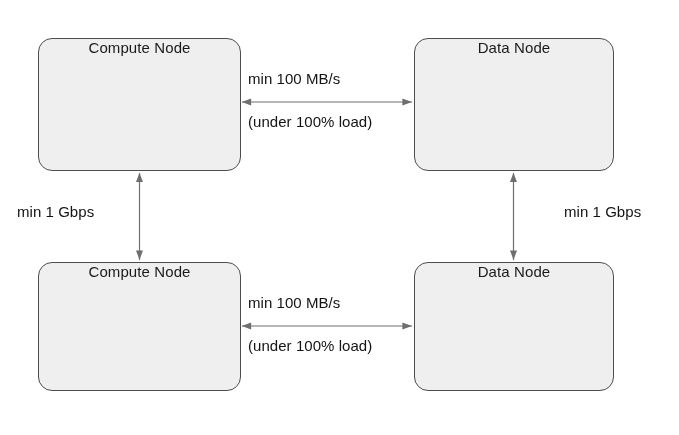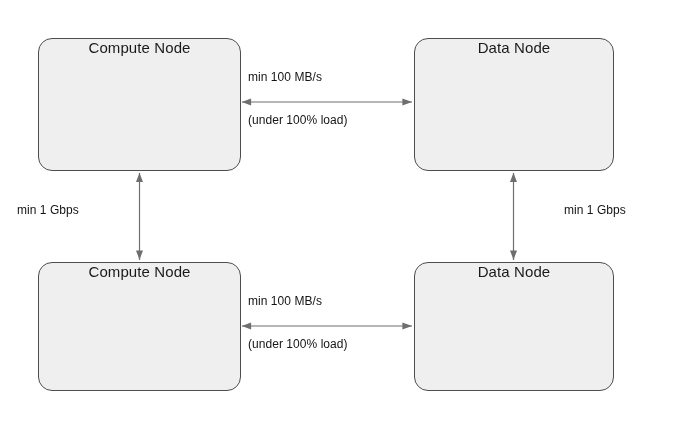--- a/index.html
+++ b/index.html
@@ -50,21 +50,21 @@
     pointer-events: none;
   }
   .edge-line {
     stroke: #6e6e6e;
     stroke-width: 1.2;
     fill: none;
   }
 
   .edge-label {
     position: absolute;
-    font-size: 12px;
+    font-size: 15px;
     color: #141414;
     white-space: nowrap;
     letter-spacing: 0.05px;
   }
   #label-top-rate     { left: 248px; top: 70px;  }
   #label-top-load     { left: 248px; top: 113px; }
   #label-bottom-rate  { left: 248px; top: 294px; }
   #label-bottom-load  { left: 248px; top: 337px; }
   #label-left-link    { left: 17px;  top: 203px; }
   #label-right-link   { left: 564px; top: 203px; }

